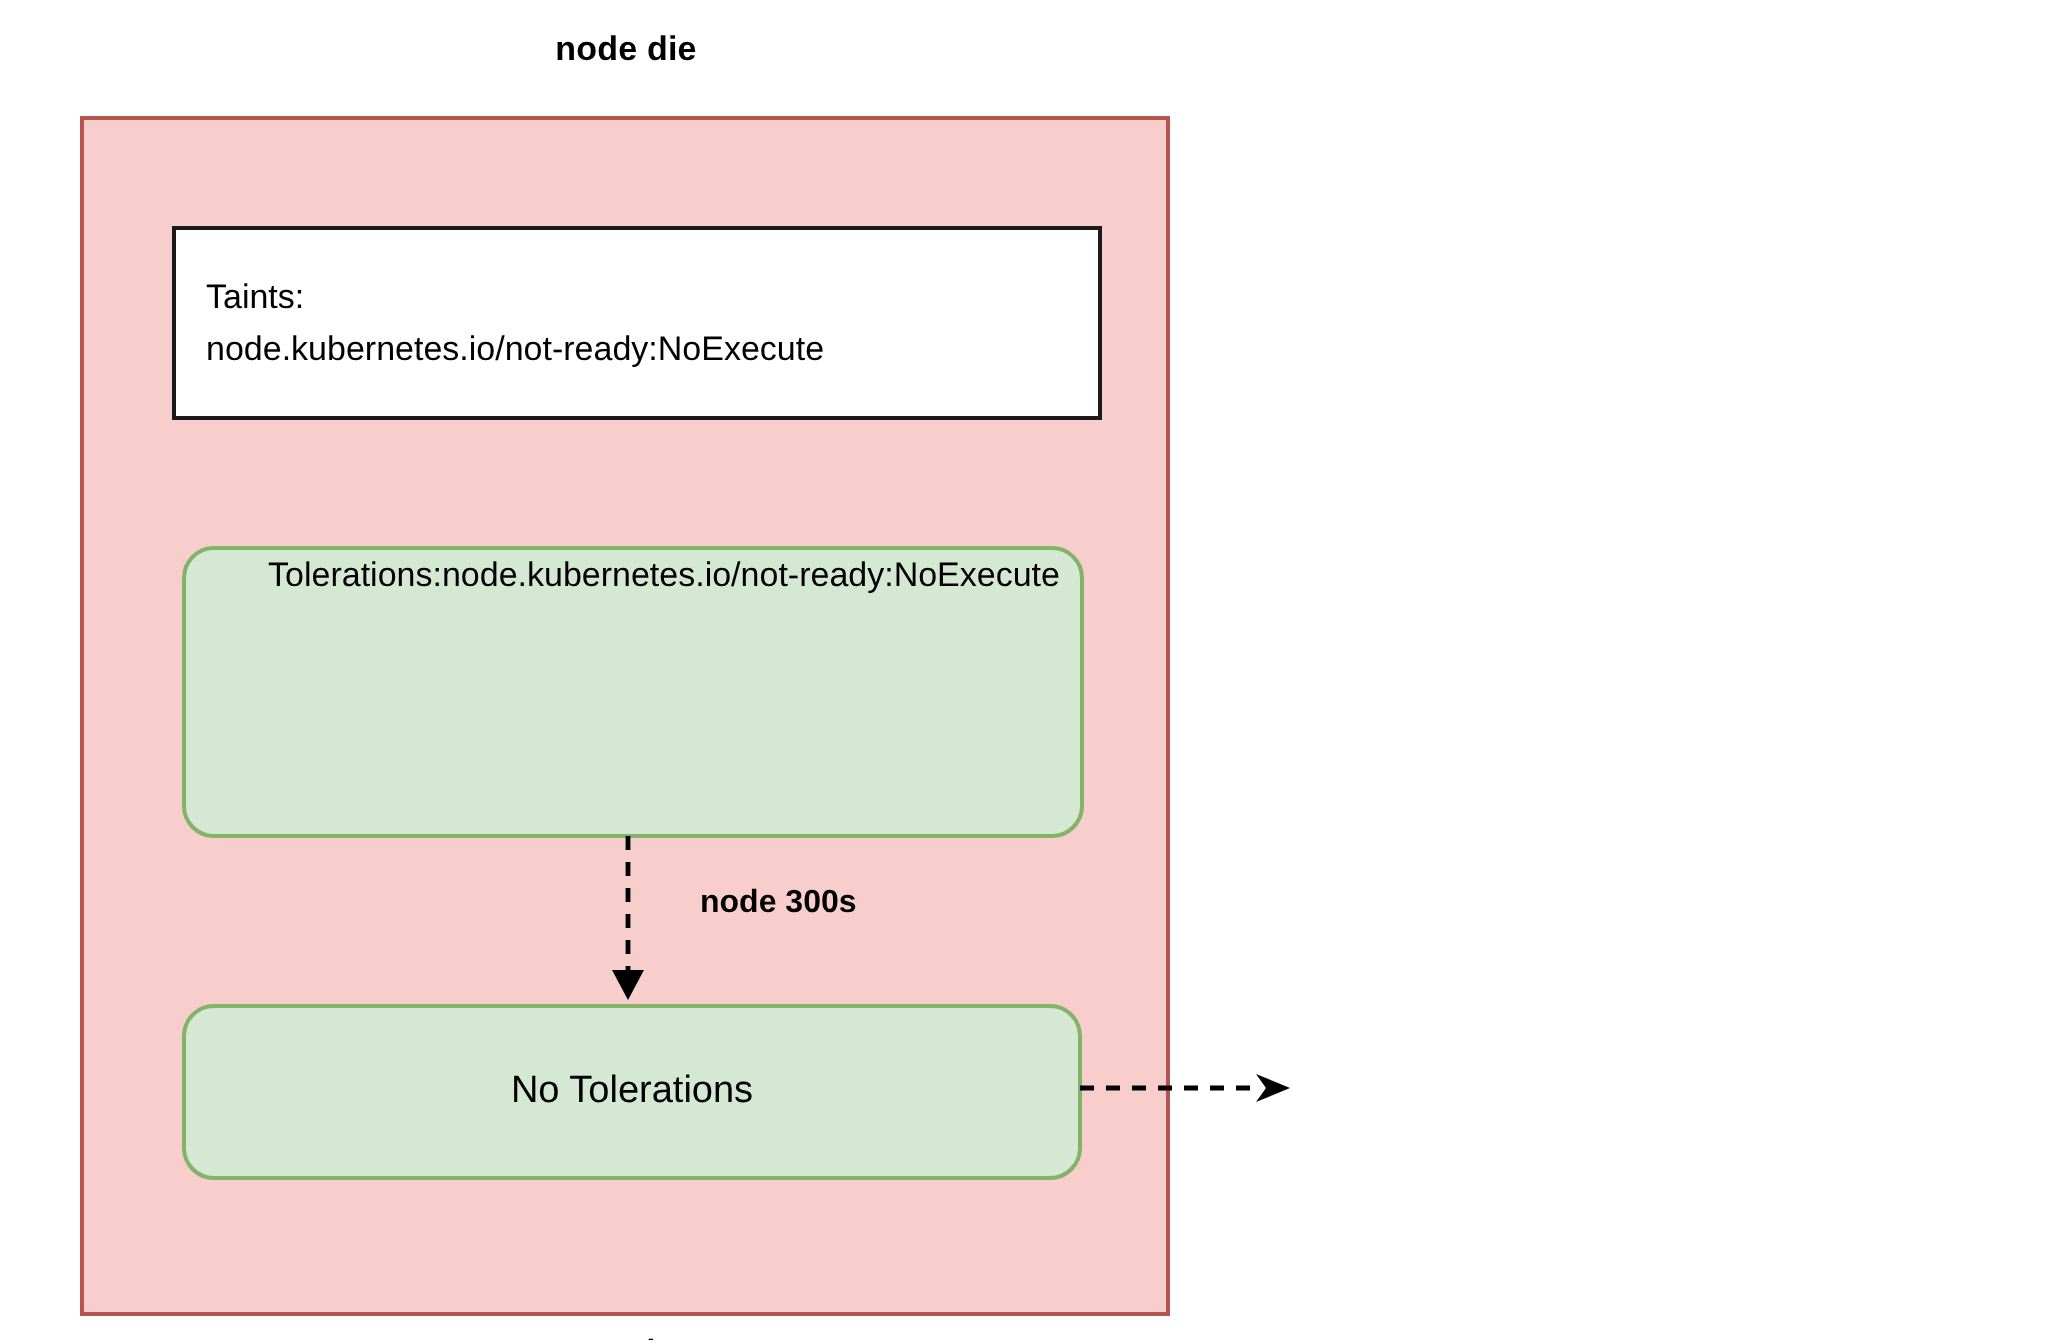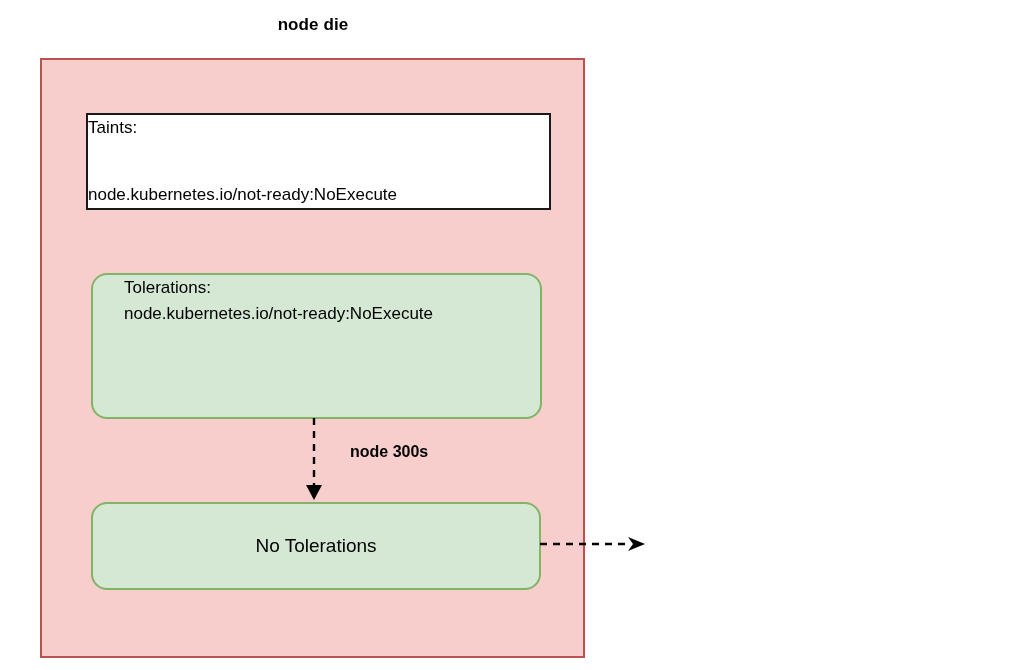--- a/index.html
+++ b/index.html
@@ -54,21 +54,22 @@
     position: absolute;
     left: 44px;
     top: 53px;
     width: 465px;
     height: 97px;
     background: #ffffff;
     border: 2px solid #1a1a1a;
     box-sizing: border-box;
     display: flex;
     flex-direction: column;
-    justify-content: space-between;
+    justify-content: center;
+    padding-left: 15px;
     box-sizing: border-box;
   }
   .taints-box .line {
     font-size: 17px;
     line-height: 26px;
     white-space: nowrap;
   }
 
   
   .pod-label {
@@ -90,22 +91,22 @@
     border: 2px solid #82b366;
     border-radius: 16px;
     box-sizing: border-box;
   }
   .pod-box-tolerations {
     left: 49px;
     top: 213px;
     width: 451px;
     height: 146px;
     display: flex;
-    flex-direction: column;
-    justify-content: flex-start;
+    flex-direction: row;
+    justify-content: center;
     padding-left: 31px;
   }
   .pod-box-tolerations .line {
     font-size: 17px;
     line-height: 26px;
     white-space: nowrap;
   }
   .pod-box-notolerations {
     left: 49px;
     top: 442px;

